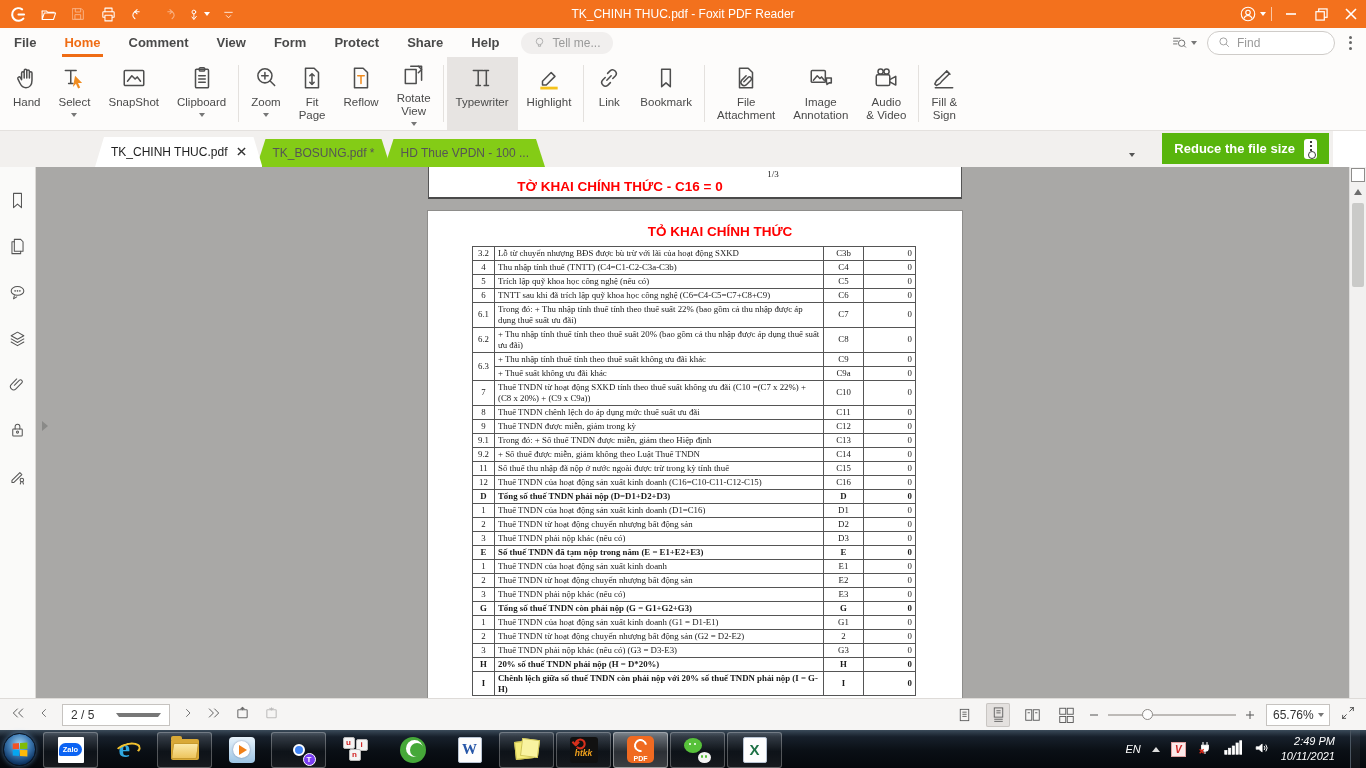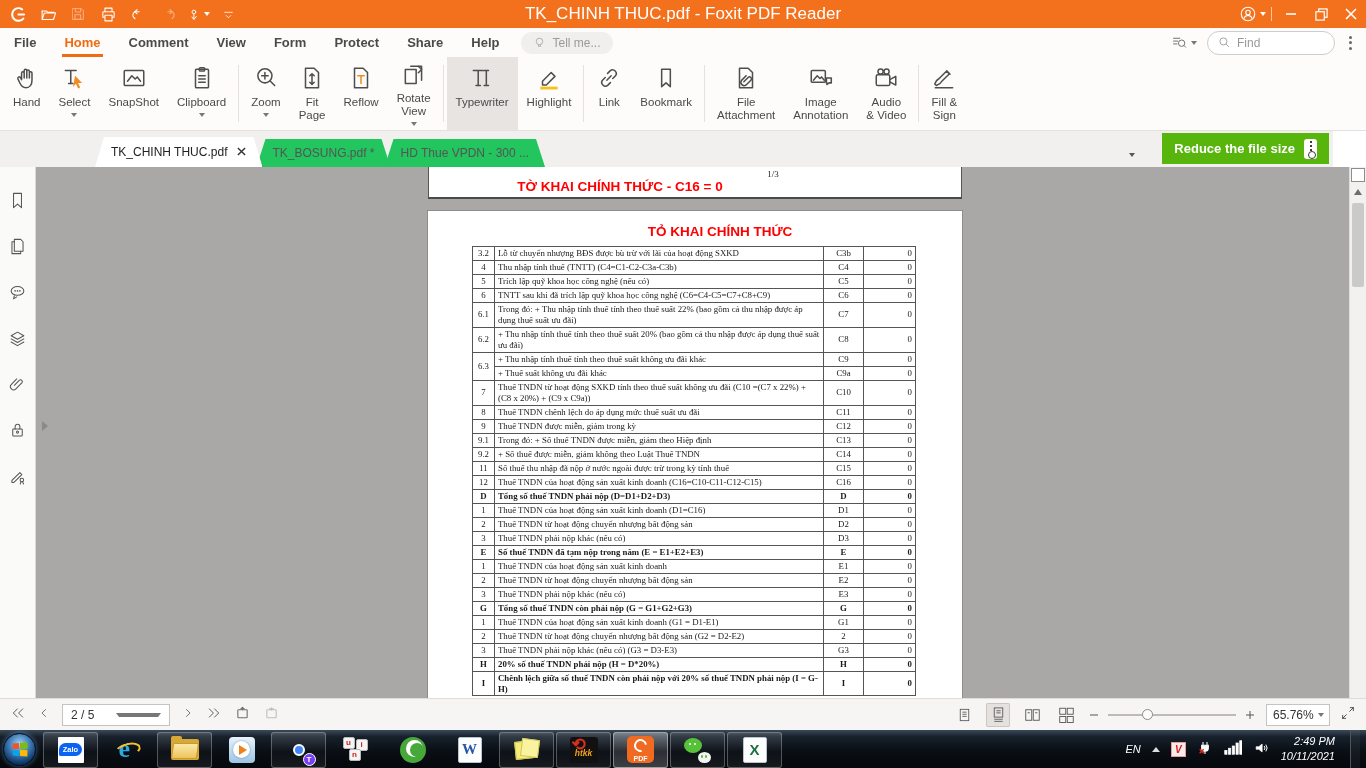--- a/index.html
+++ b/index.html
@@ -5,21 +5,21 @@
   * { margin:0; padding:0; box-sizing:border-box; }
   html,body { width:1366px; height:768px; overflow:hidden; }
   body { font-family:"Liberation Sans",sans-serif; position:relative; background:#fff; font-size:12px; color:#444; }
 
   
   .titlebar { position:absolute; left:0; top:0; width:1366px; height:28px; background:#f3711d; display:flex; align-items:center; color:#fff; }
   .qat { display:flex; align-items:center; gap:6px; padding-left:6px; }
   .qat .qbtn { width:24px; height:22px; display:flex; align-items:center; justify-content:center; }
   .qat svg { stroke:#fff; fill:none; stroke-width:1.5; stroke-linecap:round; stroke-linejoin:round; }
   .dim { opacity:.45; }
-  .tb-title { position:absolute; left:50%; transform:translateX(-50%); font-size:17px; color:#fff; white-space:nowrap; }
+  .tb-title { position:absolute; left:50%; transform:translateX(-50%); font-size:12px; color:#fff; white-space:nowrap; }
   .tb-right { margin-left:auto; display:flex; align-items:center; height:100%; }
   .tb-right .wbtn { width:30px; height:28px; display:flex; align-items:center; justify-content:center; }
   .tb-sep { width:1px; height:14px; background:rgba(255,255,255,.6); margin:0 4px; }
   .caret { width:0; height:0; border-left:3.5px solid transparent; border-right:3.5px solid transparent; border-top:4px solid currentColor; display:inline-block; }
   .caret.white { color:#fff; } .caret.gray { color:#777; }
 
   
   .menubar { position:absolute; left:0; top:28px; width:1366px; height:29px; background:#fdfcfb; display:flex; align-items:stretch; }
   .menu-item { padding:0 14px; display:flex; align-items:center; font-weight:bold; color:#4a4a4a; font-size:13px; position:relative; }
   .menu-item.active { color:#ef6c14; }
@@ -40,21 +40,21 @@
   .rsep { width:1px; background:#e4e1de; margin:8px 3px; }
   .rbtn { display:flex; flex-direction:column; align-items:center; justify-content:flex-start; padding:6px 9px 4px; min-width:44px; gap:3px; }
   .rbtn.active { background:#e7e4e2; }
   .rbtn .ric { height:30px; display:flex; align-items:center; justify-content:center; }
   .rbtn svg { stroke:#4e4e4e; fill:none; stroke-width:1.4; stroke-linecap:round; stroke-linejoin:round; }
   .rlabel { font-size:11.5px; color:#4a4a4a; text-align:center; line-height:1.15; white-space:pre-line; }
   .rbtn .caret.gray { margin-top:1px; }
 
   
   .tabbar { position:absolute; left:0; top:131px; width:1333px; height:36px; background:#f2f0ee; display:flex; align-items:flex-end; padding-left:95px; }
-  .doctab { height:28px; display:flex; align-items:center; gap:10px; padding:0 16px; font-size:12px; color:#555; background:#22c55e; clip-path:polygon(9px 0, calc(100% - 9px) 0, 100% 100%, 0 100%); margin-right:-6px; }
+  .doctab { height:28px; display:flex; align-items:center; gap:10px; padding:0 16px; font-size:12px; color:#555; background:#84cc16; clip-path:polygon(9px 0, calc(100% - 9px) 0, 100% 100%, 0 100%); margin-right:-6px; }
   .doctab.active { background:#fff; color:#222; height:30px; z-index:2; }
   .tab-close svg { stroke:#333; stroke-width:1.6; }
   .tab-overflow { position:absolute; right:198px; bottom:10px; color:#555; }
   .reduce-btn { position:absolute; right:4px; top:2px; height:31px; background:#58b50c; color:#fff; font-weight:bold; font-size:13px; display:flex; align-items:center; gap:9px; padding:0 12px; }
   .zipper { width:13px; height:20px; background:#fff; border-radius:3px; position:relative; }
   .zipper::before { content:""; position:absolute; left:5.5px; top:2px; height:10px; border-left:2px dotted #3c3c3c; }
   .zipper::after { content:""; position:absolute; left:3.5px; top:12px; width:6px; height:6px; border:1.5px solid #3c3c3c; border-radius:50%; }
 
   
   .docarea { position:absolute; left:0; top:167px; width:1366px; height:531px; background:#a9a8a6; overflow:hidden; }
@@ -470,21 +470,21 @@
   <div class="doctab active">
     <span>TK_CHINH THUC.pdf</span>
     <span class="tab-close"><svg width="9" height="9" viewBox="0 0 10 10" fill="none">
           <path d="M1 1l8 8M9 1 1 9"></path>
         </svg></span>
   </div>
   <div class="doctab">
     <span>TK_BOSUNG.pdf *</span>
   </div>
   <div class="doctab">
-    <span>HD Thue VPDN - 300 ...</span>
+    <span>HD Thue VPDN - 100 ...</span>
   </div>
   <span class="tab-overflow caret gray" style="border-top-color:#555;"></span>
   <div class="reduce-btn">
     <span>Reduce the file size</span>
     <span class="zipper"></span>
   </div>
 </div>
 
 <div class="docarea">
   <div class="sidepanel">

